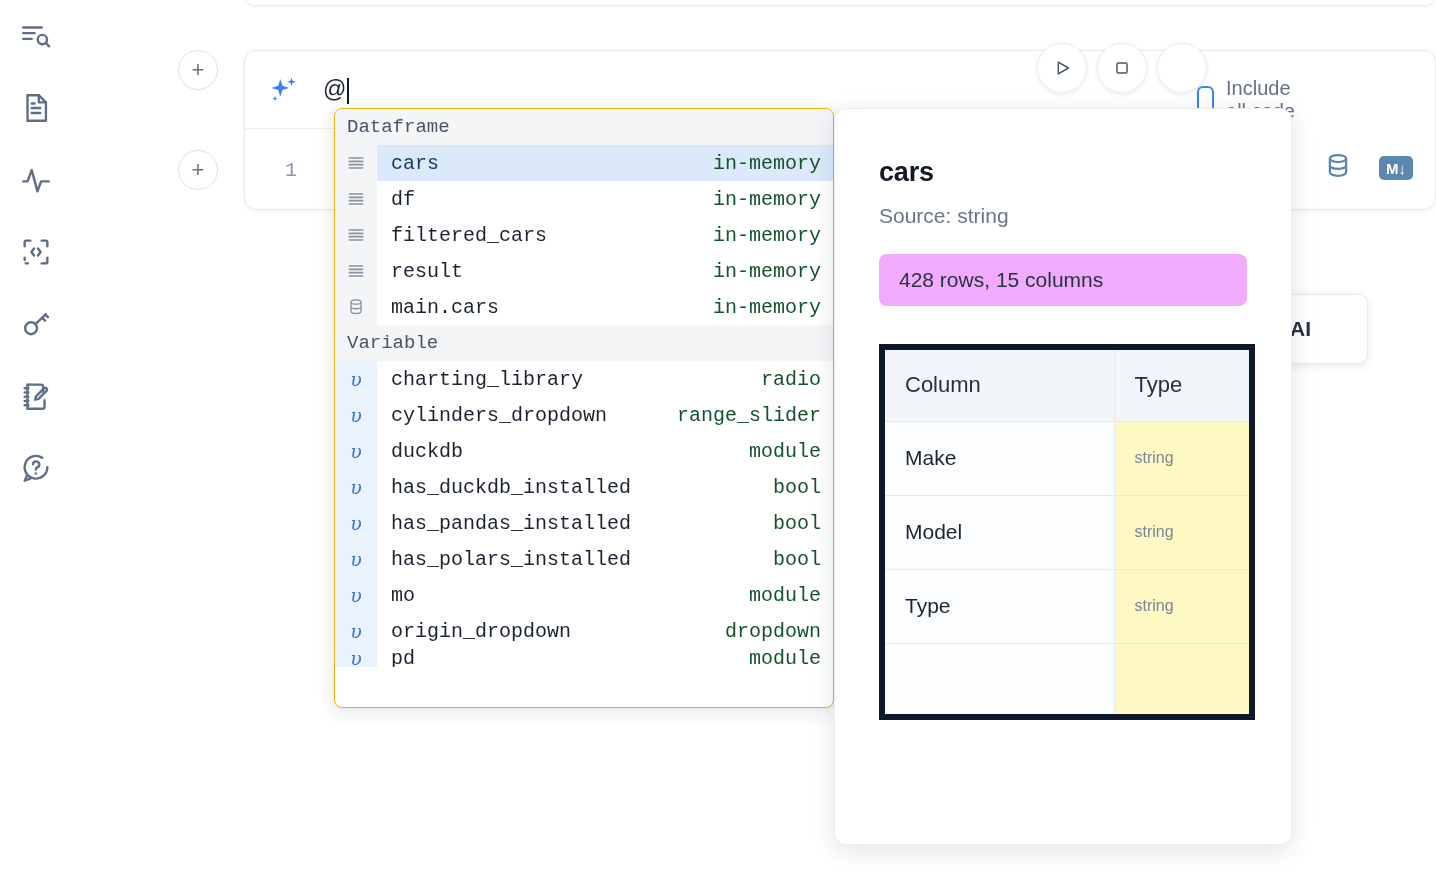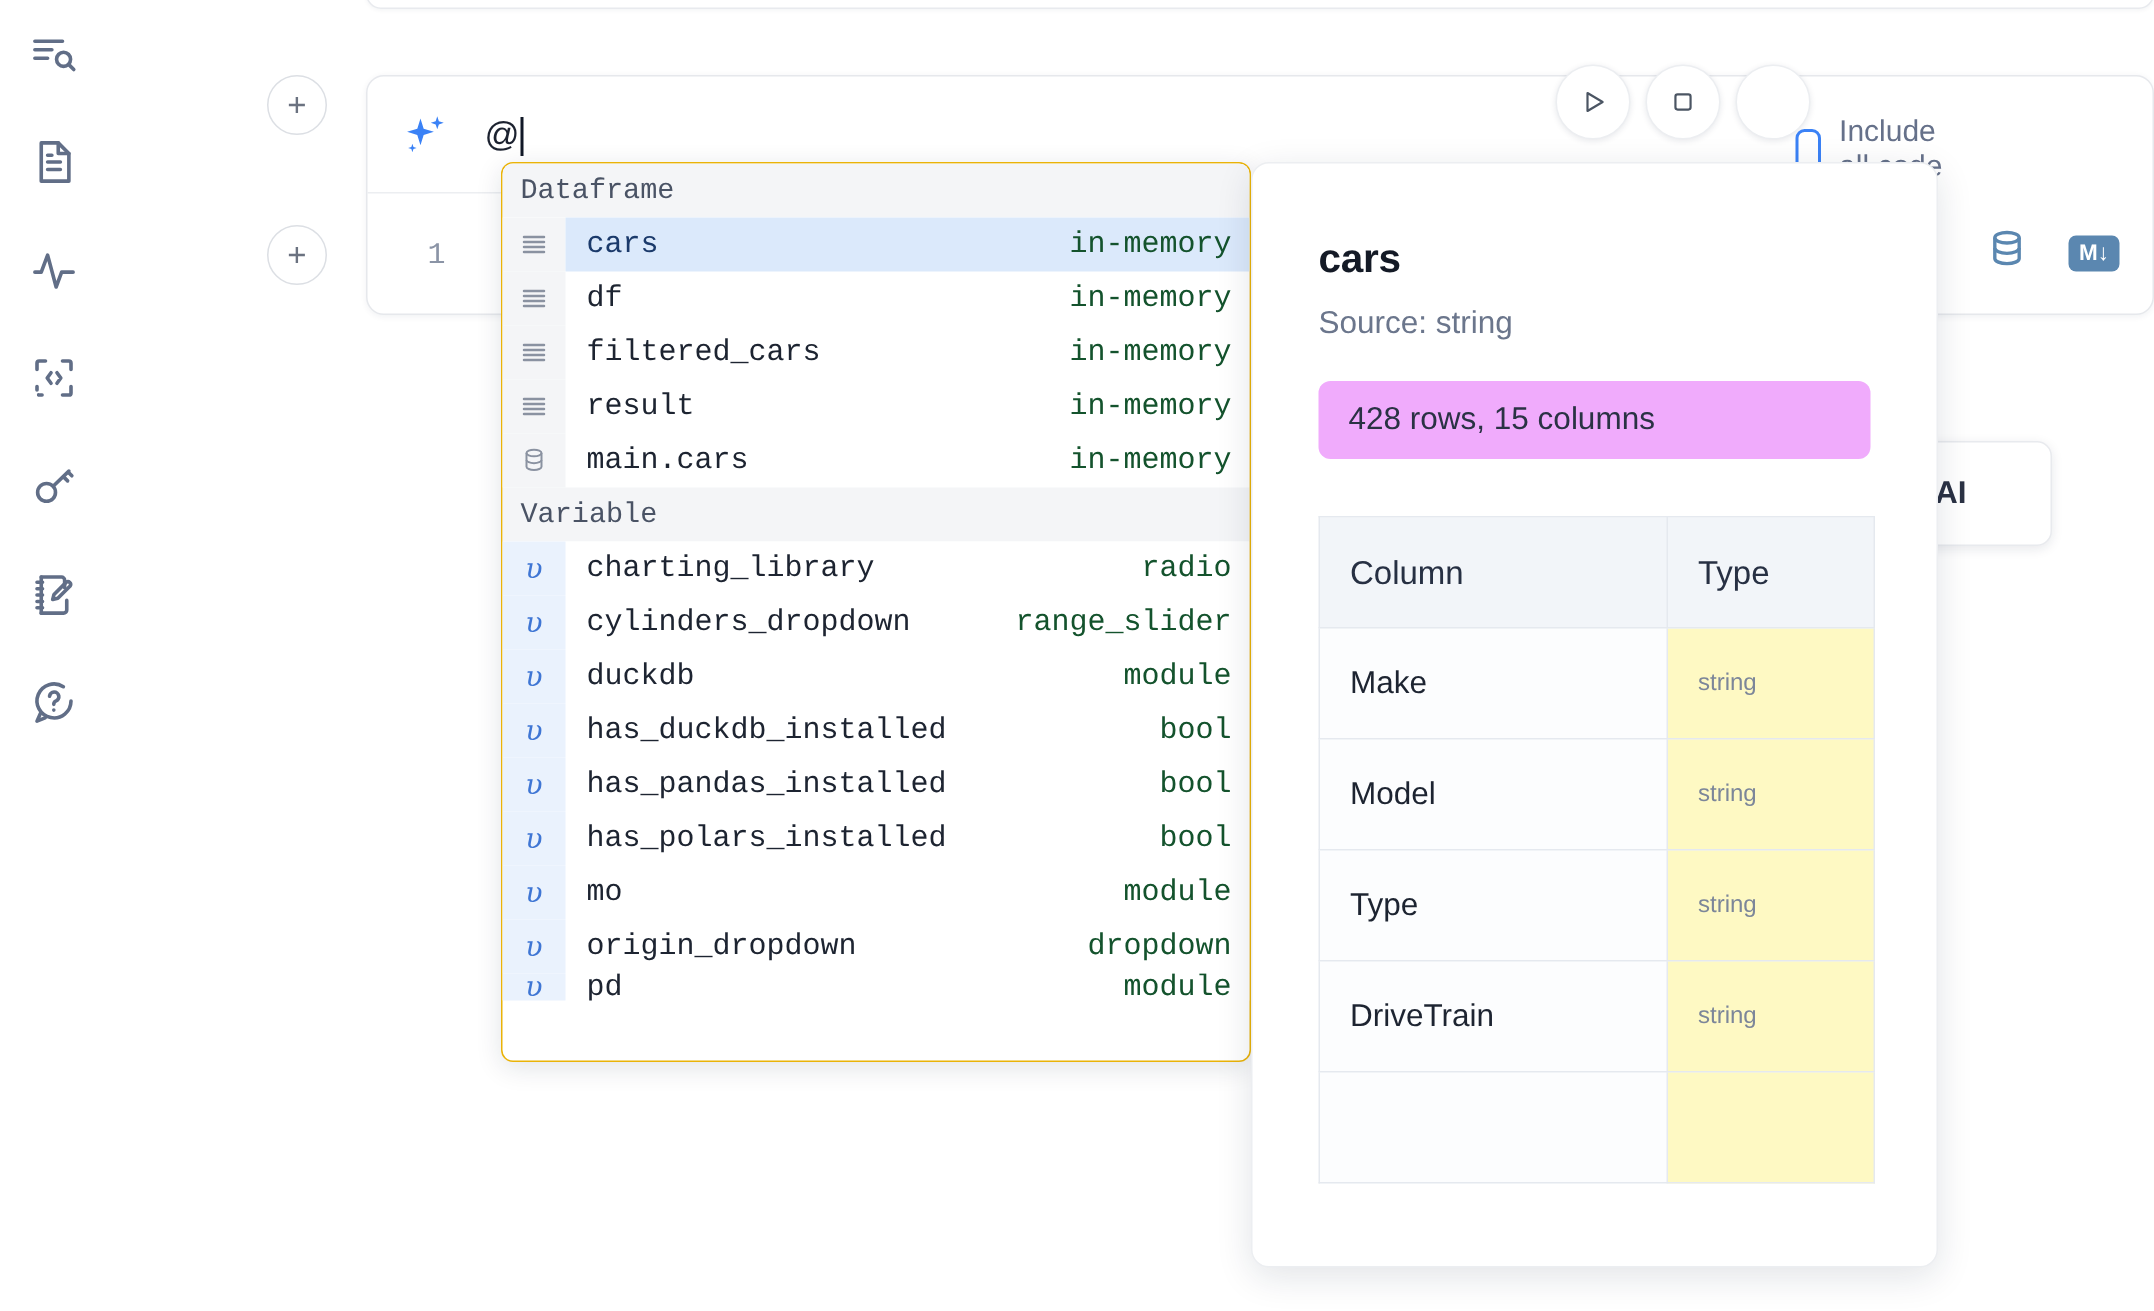--- a/index.html
+++ b/index.html
@@ -152,21 +152,21 @@
     letter-spacing: -0.2px;
   }
   .pv-source { margin: 16px 0 0 44px; font-size: 21px; color:#6b768c; }
   .pv-badge {
     margin: 26px 0 0 44px; width: 368px; height: 52px; border-radius: 8px;
     background:#f0abfc; display:flex; align-items:center; padding-left: 20px;
     font-size: 21px; color:#2a3244;
   }
   .pv-table {
     margin: 38px 0 0 44px; width: 370px;
-    border: 1px solid #0f172a; border-collapse: collapse; table-layout: fixed;
+    border: 6px solid #0f172a; border-collapse: collapse; table-layout: fixed;
   }
   .pv-table th, .pv-table td {
     border: 1px solid #e5e9ef; height: 74px; text-align: left; padding-left: 20px;
     font-weight: 400;
   }
   .pv-table th { background:#f2f5f9; font-size: 22px; color:#273043; }
   .pv-table td.colname {
     font-family:Liberation Sans, sans-serif; font-size: 21px; color:#1d2431;
     background:#fcfdfe;
   }
@@ -448,24 +448,20 @@
           </tr>
           <tr>
             <td class="colname">Model</td>
             <td class="coltype">string</td>
           </tr>
           <tr>
             <td class="colname">Type</td>
             <td class="coltype">string</td>
           </tr>
           <tr>
-            <td class="colname">DriveTrain</td>
-            <td class="coltype">string</td>
-          </tr>
-          <tr>
             <td class="colname"></td>
             <td class="coltype"></td>
           </tr>
         </tbody>
     </table>
   </div>
 
 </div>
 
 </body></html>

